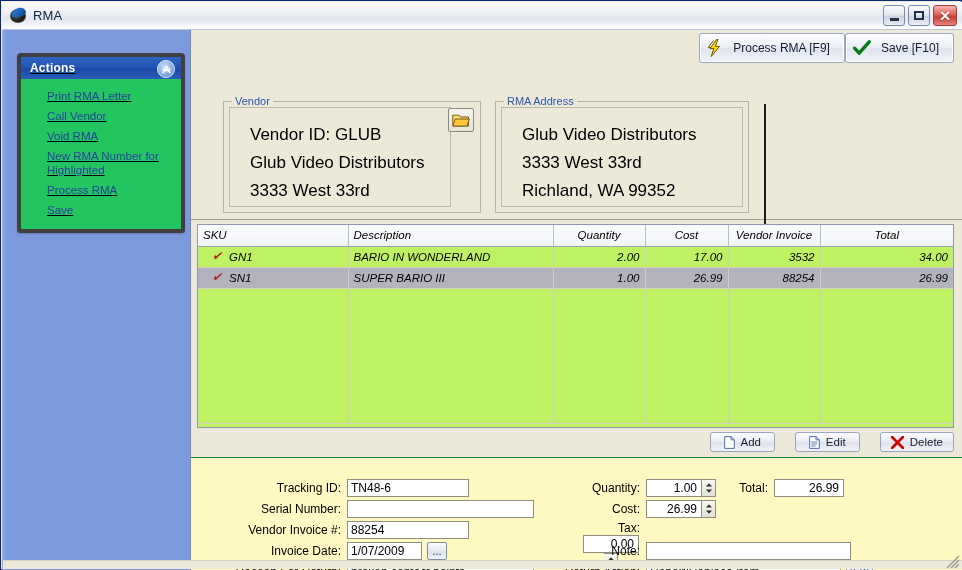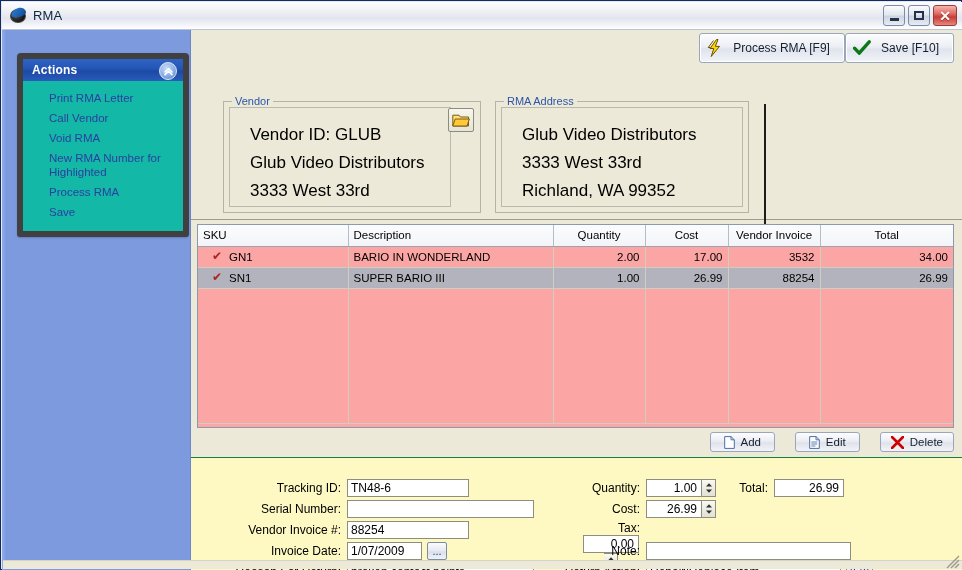--- a/index.html
+++ b/index.html
@@ -94,25 +94,26 @@
     border-right: 1px solid #6d87c9;
     box-sizing: border-box;
   }
   .sidebar::before{
     content:""; position:absolute; left:0; top:0; width:4px; height:100%;
     background: linear-gradient(to right,#93acea,#7e9adf);
   }
   .actions-panel {
     position: absolute; left: 15px; top: 23px;
     width: 160px;
-    border: 6px solid #404040;
+    border: 4px solid #404040;
     border-radius: 4px 4px 3px 3px;
-    background: #14b8a6;
+    background: #22c55e;
     overflow: hidden;
     box-shadow: 0 1px 2px rgba(20,40,90,.25);
+    text-decoration: underline;
   }
   .actions-header {
     height: 22px;
     background: linear-gradient(to bottom, #2f63c4 0%, #2355b5 45%, #1c49a5 55%, #2a5cbb 100%);
     display: flex; align-items: center;
     padding: 0 6px 0 9px;
     position: relative;
   }
   .actions-title {
     color: #ffffff; font-size: 12px; font-weight: bold;
@@ -237,23 +238,24 @@
   }
   .rma-note {
     position: absolute; left: 18px; top: 36px;
     width: 165px;
     font-size: 11.5px; line-height: 15px; color: #000;
   }
   
   .grid-wrap {
     position: absolute; left: 6px; top: 194px;
     width: 757px; height: 204px;
-    background: #fca5a5;
+    background: #bef264;
     border: 1px solid #8d99ab;
     box-sizing: border-box;
+    font-style: italic;
   }
   table.grid {
     border-collapse: collapse;
     width: 100%;
     table-layout: fixed;
     font-size: 11.5px;
   }
   table.grid th {
     height: 21px;
     background: linear-gradient(to bottom, #fbfcfd 0%, #f2f4f8 100%);

